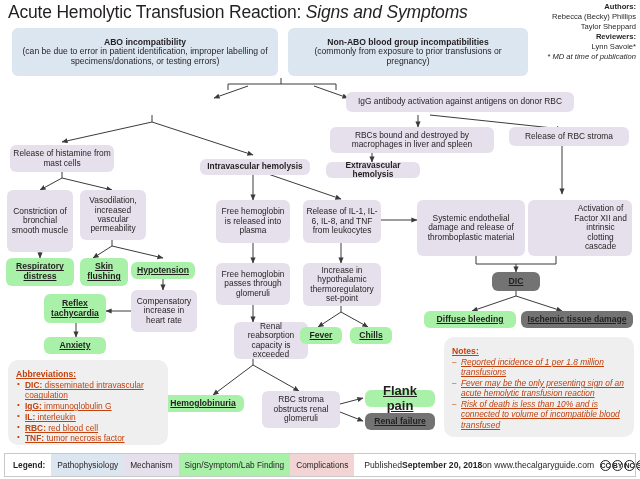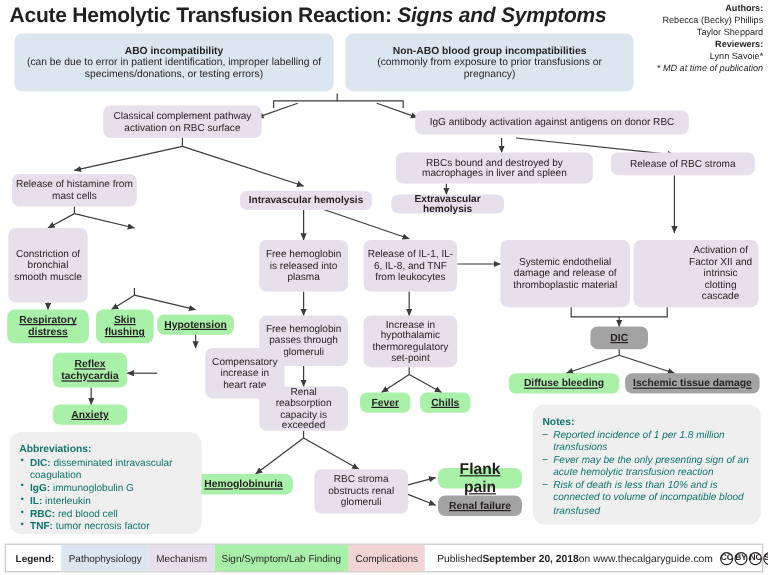--- a/index.html
+++ b/index.html
@@ -33,28 +33,28 @@
     justify-content: center;
     text-align: center;
     border-radius: 6px;
     line-height: 1.12;
     padding: 2px 3px;
     color: #231f20;
   }
   .patho   { background: #dce6f1; }
   .mech    { background: #e6e0ec; }
   .sign    { background: #a9f0a9; }
-  .compl   { background: #a3a3a3; }
+  .compl   { background: #737373; }
   .bold    { font-weight: bold; }
   .ul      { text-decoration: underline; }
   .title {
     position: absolute;
     left: 8px; top: 2px;
     font-size: 17.5px;
-    font-weight: bold;
+    font-weight: normal;
     color: #231f20;
     letter-spacing: -0.2px;
     z-index: 3;
   }
   .title i { font-style: italic; }
   .authors {
     position: absolute;
     right: 4px; top: 2px;
     width: 168px;
     text-align: right;
@@ -64,21 +64,22 @@
     z-index: 3;
   }
   .authors .hd { font-weight: bold; }
   .authors .it { font-style: italic; }
   .notebox {
     position: absolute;
     background: #efeff0;
     border-radius: 10px;
     z-index: 2;
     padding: 9px 8px;
-    color: #0f766e;
+    color: #c2410c;
+    text-decoration: underline;
   }
   .notebox .hd { font-weight: bold; font-size: 8.6px; margin-bottom: 1px; }
   .notebox ul { margin: 0; padding: 0; list-style: none; }
   .notebox li {
     font-size: 8.4px;
     line-height: 1.22;
     padding-left: 9px;
     position: relative;
     margin-bottom: 0.5px;
   }
@@ -217,23 +218,20 @@
   <div class="node patho" style="left:12px; top:28px; width:266px; height:48px; flex-direction:column; font-size:8.6px;">
     <div class="bold">ABO incompatibility</div>
     <div style="padding:0 6px;">(can be due to error in patient identification, improper labelling of specimens/donations, or testing errors)</div>
   </div>
 
   <div class="node patho" style="left:288px; top:28px; width:240px; height:48px; flex-direction:column; font-size:8.6px;">
     <div class="bold">Non-ABO blood group incompatibilities</div>
     <div style="padding:0 6px;">(commonly from exposure to prior transfusions or pregnancy)</div>
   </div>
 
-  <div class="node mech" style="left:86px; top:88px; width:132px; height:27px; font-size:8.4px;">
-      <span>Classical complement pathway activation on RBC surface</span>
-    </div>
 
   <div class="node mech" style="left:346px; top:92px; width:228px; height:20px; font-size:8.4px;">
       <span>IgG antibody activation against antigens on donor RBC</span>
     </div>
 
   <div class="node mech" style="left:330px; top:127px; width:164px; height:26px; font-size:8.4px;">
       <span>RBCs bound and destroyed by macrophages in liver and spleen</span>
     </div>
 
   <div class="node mech" style="left:509px; top:127px; width:120px; height:19px; font-size:8.4px;">
@@ -249,20 +247,23 @@
     </div>
 
   <div class="node mech bold" style="left:326px; top:162px; width:94px; height:16px; font-size:8.4px;">
       <span>Extravascular hemolysis</span>
     </div>
 
   <div class="node mech" style="left:7px; top:190px; width:66px; height:62px; font-size:8.4px;">
       <span>Constriction of bronchial smooth muscle</span>
     </div>
 
+  <div class="node mech" style="left:80px; top:190px; width:66px; height:50px; font-size:8.4px;">
+      <span>Vasodilation, increased vascular permeability</span>
+    </div>
 
   <div class="node mech" style="left:216px; top:200px; width:74px; height:43px; font-size:8.4px;">
       <span>Free hemoglobin is released into plasma</span>
     </div>
 
   <div class="node mech" style="left:303px; top:200px; width:78px; height:43px; font-size:8.4px;">
       <span>Release of IL-1, IL-6, IL-8, and TNF from leukocytes</span>
     </div>
 
   <div class="node mech" style="left:417px; top:200px; width:108px; height:56px; font-size:8.4px;">
@@ -294,37 +295,37 @@
     </div>
 
   <div class="node compl" style="left:492px; top:272px; width:48px; height:19px; font-size:8.6px;">
       <span class="bold ul">DIC</span>
     </div>
 
   <div class="node sign" style="left:44px; top:294px; width:62px; height:29px; font-size:8.6px;">
       <span class="bold ul">Reflex tachycardia</span>
     </div>
 
-  <div class="node mech" style="left:131px; top:290px; width:66px; height:42px; font-size:8.4px;margin-left:40px;">
+  <div class="node mech" style="left:131px; top:290px; width:66px; height:42px; font-size:8.4px;">
       <span>Compensatory increase in heart rate</span>
     </div>
 
   <div class="node sign" style="left:424px; top:311px; width:92px; height:17px; font-size:8.6px;">
       <span class="bold ul">Diffuse bleeding</span>
     </div>
 
   <div class="node compl" style="left:521px; top:311px; width:112px; height:17px; font-size:8.6px;">
       <span class="bold ul">Ischemic tissue damage</span>
     </div>
 
   <div class="node sign" style="left:44px; top:337px; width:62px; height:17px; font-size:8.6px;">
       <span class="bold ul">Anxiety</span>
     </div>
 
-  <div class="node mech" style="left:216px; top:322px; width:74px; height:37px; font-size:8.4px;">
+  <div class="node mech" style="left:234px; top:322px; width:74px; height:37px; font-size:8.4px;">
       <span>Renal reabsorption capacity is exceeded</span>
     </div>
 
   <div class="node sign" style="left:300px; top:327px; width:42px; height:17px; font-size:8.6px;">
       <span class="bold ul">Fever</span>
     </div>
 
   <div class="node sign" style="left:350px; top:327px; width:42px; height:17px; font-size:8.6px;">
       <span class="bold ul">Chills</span>
     </div>

